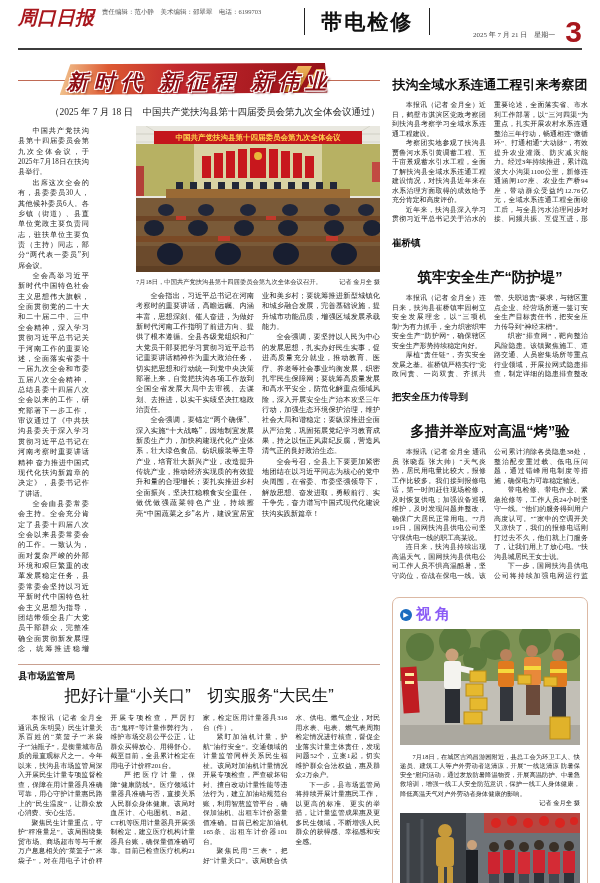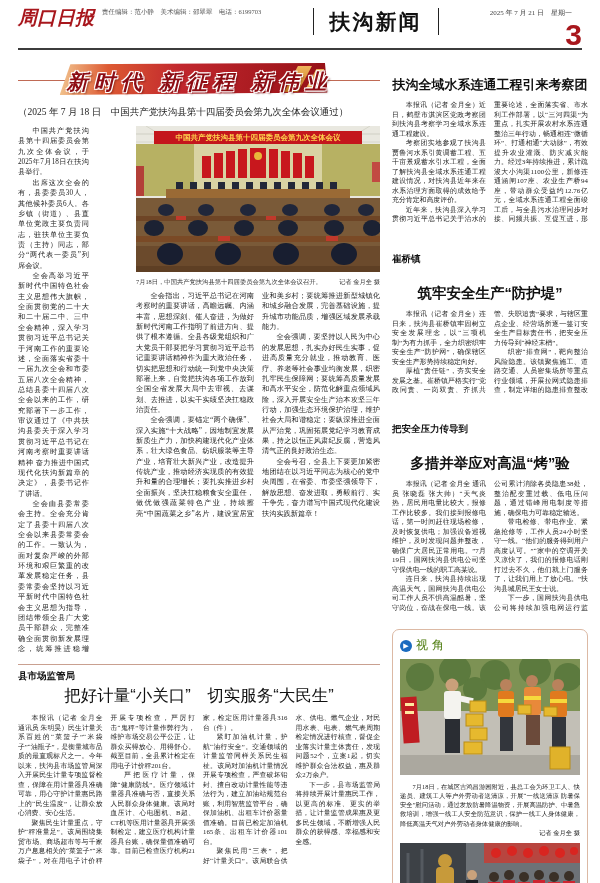--- a/index.html
+++ b/index.html
@@ -5,21 +5,21 @@
   html,body{margin:0;padding:0;background:#ffffff;}
   body{width:600px;height:883px;overflow:hidden;font-family:"Liberation Serif","DejaVu Serif",serif;color:#222;}
   .page{width:600px;height:883px;box-sizing:border-box;padding:8px 18px 6px 18px;position:relative;}
 
   
   .masthead{display:flex;height:36px;}
   .paper-name{font-family:"Liberation Serif",serif;font-style:italic;font-weight:bold;font-size:19px;color:#a8171d;white-space:nowrap;line-height:1;}
   .editor-info{font-size:6.5px;color:#555;margin-left:8px;white-space:nowrap;padding-bottom:3px;}
   .masthead-center{flex:1;text-align:center;}
   .section-title{display:inline-block;font-family:"Liberation Sans","DejaVu Sans",sans-serif;font-weight:bold;font-size:21px;color:#111;border-left:1.5px solid #222;border-right:1.5px solid #222;padding:2px 16px;line-height:1.1;letter-spacing:2px;}
-  .masthead-right{display:flex;align-items:flex-end;white-space:nowrap;flex-direction:column;}
+  .masthead-right{display:flex;align-items:flex-end;white-space:nowrap;}
   .date-line{font-size:7px;color:#444;margin-right:10px;padding-bottom:4px;}
   .page-number{font-family:"Liberation Sans",sans-serif;font-weight:bold;font-size:30px;color:#a8171d;line-height:.85;}
   .masthead-rule{border-top:2px solid #3c3c3c;margin-top:4px;}
 
   
   .content{display:flex;margin-top:8px;}
   .left-region{width:362px;}
   .v-divider{width:1px;background:#d9b3a3;margin:0 6px;align-self:stretch;}
   .right-region{width:196px;}
 
@@ -29,21 +29,21 @@
   .banner-ribbon{position:absolute;left:50%;top:3px;transform:translateX(-52%);width:268px;height:32px;
     background:linear-gradient(95deg,#f2c791 0%,#dd5a33 18%,#c1272d 45%,#951016 100%);
     clip-path:polygon(4% 4%,99% 0,100% 92%,0 100%);}
   .banner-accent1{position:absolute;left:50%;top:6px;transform:translateX(92px) skewX(-28deg);width:14px;height:26px;background:linear-gradient(#f0b45c,#c77c22);}
   .banner-accent2{position:absolute;left:50%;top:9px;transform:translateX(112px) skewX(-28deg);width:8px;height:20px;background:#e9ad55;}
   .banner-slogan{position:absolute;left:1px;right:0;top:8px;text-align:center;font-family:"Liberation Serif",serif;font-style:italic;font-weight:bold;font-size:21px;letter-spacing:6px;color:#8e0d14;
     text-shadow:-1px -1px 0 #fff,1px -1px 0 #fff,-1px 1px 0 #fff,1px 1px 0 #fff,2px 2px 2px rgba(80,0,0,.45);}
 
   
   .lead-headline{font-family:"Liberation Sans","DejaVu Sans",sans-serif;font-weight:bold;font-size:15.5px;text-align:center;color:#101010;margin:4px 0 3px 0;letter-spacing:.5px;}
-  .lead-subheadline{font-size:9.5px;text-align:left;color:#222;margin-bottom:7px;}
+  .lead-subheadline{font-size:9.5px;text-align:right;color:#222;margin-bottom:7px;}
   .lead-body{display:flex;gap:39px;}
   .lead-col1{width:110px;height:528px;overflow:hidden;margin-right:8px;}
   .lead-right{width:244px;}
   .photo-frame{width:244px;}
   .photo-caption-row{display:flex;justify-content:space-between;font-size:6.3px;color:#333;margin:2px 0 4px 0;}
   .lead-rest{height:366px;overflow:hidden;column-count:2;column-gap:8px;}
   p.body-p{margin:0;font-size:7.2px;line-height:1.44;text-align:justify;text-indent:2em;color:#1c1c1c;}
 
   
   .h-divider{border-top:1px solid #c9a090;margin:7px 0 5px 0;}
@@ -53,40 +53,40 @@
   .market-body p.body-p{font-size:6.8px;line-height:1.4;}
 
   
   .ra-headline{font-family:"Liberation Sans",sans-serif;font-weight:bold;font-size:13px;text-align:center;color:#101010;margin:18px 0 6px 0;}
   .ra-headline.big{font-size:14.5px;}
   .two-col{column-count:2;column-gap:8px;overflow:hidden;}
   .two-col p.body-p{font-size:6.9px;line-height:1.38;}
   .water-body{height:129px;}
   .cuiqiao-body{height:90px;}
   .power-body{height:142px;}
-  .r-kicker{font-family:"Liberation Sans",sans-serif;font-weight:bold;font-size:9.5px;color:#111;margin:24px 0 1px 0;}
+  .r-kicker{font-family:"Liberation Sans",sans-serif;font-weight:bold;font-size:9.5px;color:#111;margin:8px 0 1px 0;}
 
   
   .viewpoint-box{border:1px solid #dcb9a4;border-radius:7px;margin-top:8px;padding:7px 7px 6px 7px;box-sizing:border-box;}
   .viewpoint-head{display:flex;align-items:center;margin-bottom:5px;}
   .vp-circle{width:12px;height:12px;border-radius:50%;background:#1a6bbf;color:#fff;font-size:7px;line-height:12px;text-align:center;margin-right:4px;font-family:"DejaVu Sans",sans-serif;}
-  .vp-label{font-family:"Liberation Sans",sans-serif;font-weight:normal;font-size:12px;color:#4d7c0f;letter-spacing:4px;}
+  .vp-label{font-family:"Liberation Sans",sans-serif;font-weight:bold;font-size:15px;color:#8b5cf6;letter-spacing:4px;}
   .vp-caption{font-size:6.3px;line-height:1.45;text-align:justify;text-indent:2em;color:#222;margin:3px 0 1px 0;}
   .vp-byline{font-size:6.3px;text-align:right;color:#222;margin-bottom:5px;}
 </style>
 </head>
 <body>
 
 <div class="page">
 
   <div class="masthead">
     <div class="paper-name">周口日报</div>
     <div class="editor-info">责任编辑：范小静　美术编辑：邵翠翠　电话：6199703</div>
     <div class="masthead-center">
-      <span class="section-title">扶沟新闻</span>
+      <span class="section-title">带电检修</span>
     </div>
     <div class="masthead-right">
       <span class="date-line">2025 年 7 月 21 日　星期一</span>
       <span class="page-number">3</span>
     </div>
   </div>
   <div class="masthead-rule"></div>
 
   <div class="content">
 

